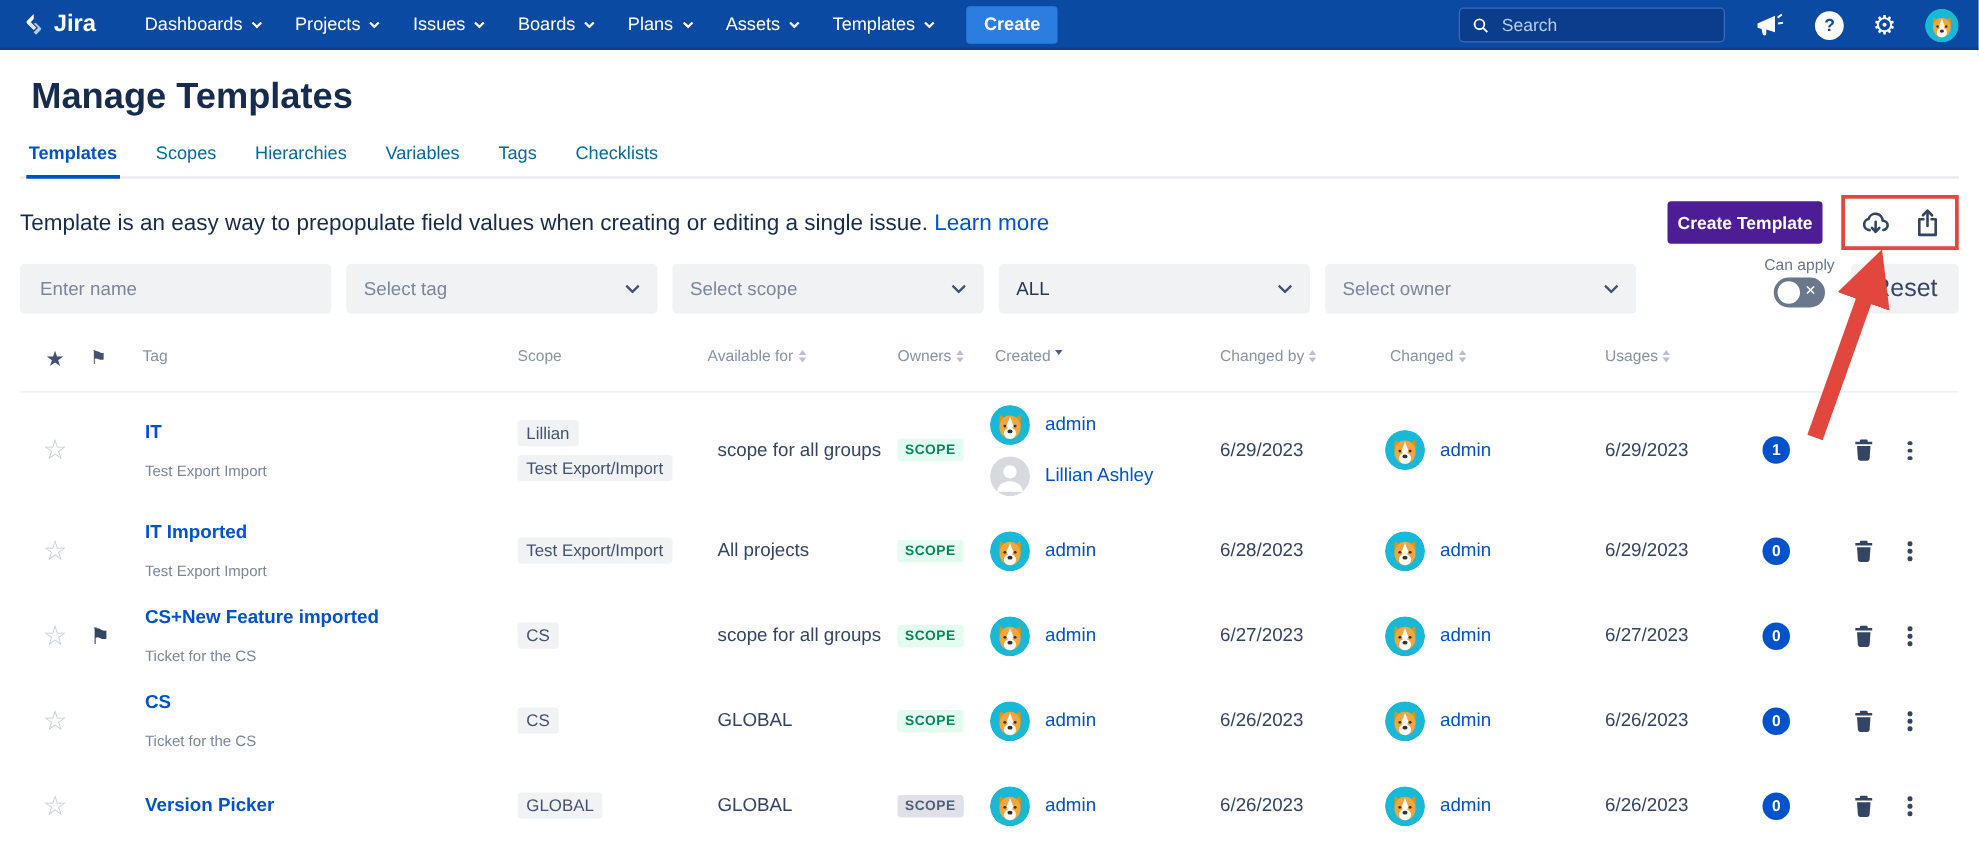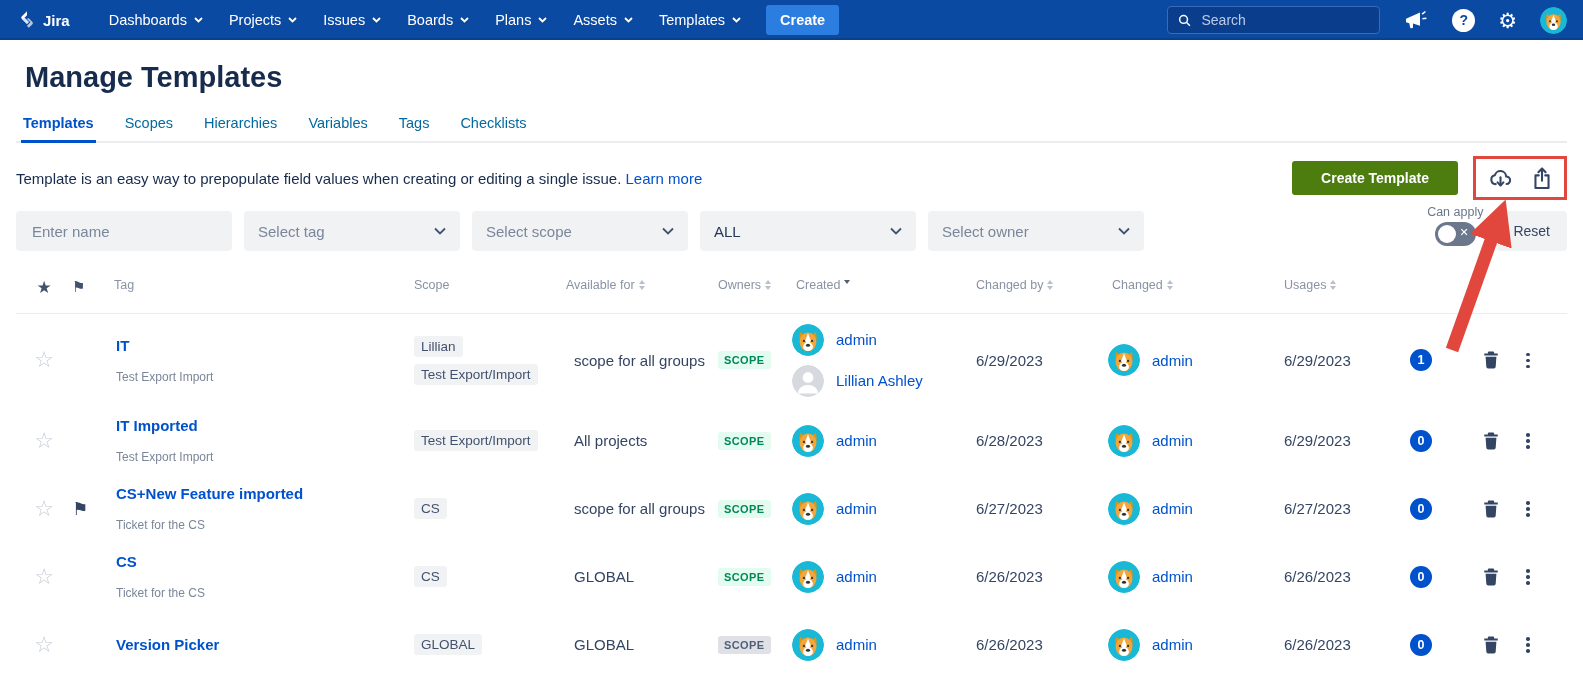--- a/index.html
+++ b/index.html
@@ -4,21 +4,21 @@
 <style>
   *{box-sizing:border-box}
   html,body{margin:0;padding:0}
   body{width:1583px;height:684px;overflow:hidden;position:relative;background:#fff;
        font-family:"Liberation Sans","DejaVu Sans",sans-serif;color:#172b4d}
   a{text-decoration:none}
 
   
   .navbar{height:40px;background:#0b4aa2;display:flex;align-items:center;padding:0 16px;
           box-shadow:inset 0 -2px 0 rgba(9,30,66,.25)}
-  .brand{display:flex;align-items:center;gap:5px;color:#fff;font-size:15px;font-weight:700;margin-right:26px;cursor:pointer}
+  .brand{display:flex;align-items:center;gap:5px;color:#fff;font-size:19px;font-weight:700;margin-right:26px;cursor:pointer}
   .nav-item{display:flex;align-items:center;gap:7px;color:#fff;font-size:14.5px;font-weight:500;
             padding:0 13px;height:40px;cursor:pointer;white-space:nowrap}
   .nav-create{background:#2b7de0;color:#fff;font-size:14.5px;font-weight:600;border:none;border-radius:3px;
               padding:7px 14px;margin-left:12px;cursor:pointer}
   .nav-right{margin-left:auto;display:flex;align-items:center;gap:23px}
   .search-box{display:flex;align-items:center;gap:8px;background:#0a3e8c;border:1px solid #3c69bb;border-radius:4px;
               height:28px;width:213px;padding:0 10px}
   .search-box input{background:transparent;border:none;outline:none;color:#fff;font-size:14px;width:100%}
   .search-box input::placeholder{color:#bccbe8}
   .help-badge{width:23px;height:23px;border-radius:50%;background:#fff;color:#0b4aa2;font-weight:700;font-size:14px;
@@ -29,44 +29,44 @@
 
   
   .content{padding:0 16px}
   .page-title{font-size:29px;font-weight:600;color:#172b4d;margin:21px 0 0 9px}
   .tabs{display:flex;margin-top:17px;border-bottom:2px solid #ebecf0;padding-left:5px}
   .tab{position:relative;font-size:14.5px;color:#0369a1;padding:4px 2px 10px;margin-right:27px;cursor:pointer}
   .tab.active{color:#0052cc;font-weight:700}
   .tab.active::after{content:"";position:absolute;left:0;right:0;bottom:-2px;height:3px;background:#0052cc}
 
   .toolbar{display:flex;align-items:center;margin-top:12px;min-height:46px}
-  .desc{font-size:15px;color:#172b4d}
+  .desc{font-size:18px;color:#172b4d}
   .desc a{color:#0052cc}
   .toolbar-right{margin-left:auto;display:flex;align-items:center;gap:15px}
-  .btn-primary{background:#4d7c0f;color:#fff;font-size:14px;font-weight:700;border:none;border-radius:3px;
-               padding:9px 29px;cursor:pointer}
+  .btn-primary{background:#4c1d95;color:#fff;font-size:14px;font-weight:700;border:none;border-radius:3px;
+               padding:9px 8px;cursor:pointer}
   .io-box{display:flex;align-items:center;gap:17px;border:3px solid #e2473d;padding:7px 11px}
   .iconbtn{background:none;border:none;cursor:pointer;padding:0;display:flex;align-items:center;justify-content:center}
 
   
   .filters{display:flex;gap:12px;margin-top:10px;align-items:center}
   .finput{background:#f1f2f4;border-radius:4px;height:40px;display:flex;align-items:center;padding:0 14px;
-          font-size:15px;color:#7a869a;flex:none;width:216px}
+          font-size:15px;color:#7a869a;flex:none;width:249px}
   .finput input{border:none;background:transparent;outline:none;font-size:15px;color:#253858;width:100%}
   .finput input::placeholder{color:#7a869a}
   .fselect{justify-content:space-between;cursor:pointer}
   .fselect .val{color:#7a869a}
   .fselect .val.selected{color:#253858}
   .right-cluster{margin-left:auto;display:flex;align-items:center;gap:13px}
   .canapply{display:flex;flex-direction:column;align-items:center;gap:3px;margin-top:-12px}
   .canapply-label{font-size:12.5px;color:#6b778c;white-space:nowrap}
   .toggle{width:41px;height:24px;border-radius:12px;background:#6b778c;position:relative;cursor:pointer;flex:none}
   .toggle .knob{position:absolute;left:3px;top:3px;width:18px;height:18px;border-radius:50%;background:#fff}
   .toggle .x{position:absolute;right:7px;top:4.5px;color:#fff;font-size:11px;font-weight:700}
-  .btn-reset{background:#f1f2f4;border:none;border-radius:4px;height:40px;padding:0 17px;font-size:14px;color:#344563;cursor:pointer}
+  .btn-reset{background:#f1f2f4;border:none;border-radius:4px;height:40px;padding:0 17px;font-size:20px;color:#344563;cursor:pointer}
 
   
   .tgrid{display:grid;grid-template-columns:56px 34px 300px 160px 152px 74px 180px 132px 172px 124px 82px 40px 40px}
   .thead{margin-top:26px;color:#8993a4;font-size:12.5px;padding-bottom:13px;border-bottom:1px solid #ebecf0}
   .th{display:flex;align-items:flex-start;line-height:1.35}
   .th.center{justify-content:center}
   .pl10{padding-left:10px}.pl8{padding-left:8px}.pl4{padding-left:4px}
   .sort{display:inline-flex;flex-direction:column;gap:2px;margin-left:4px;margin-top:3px}
   .sort b{width:0;height:0;border-left:3.5px solid transparent;border-right:3.5px solid transparent;display:block}
   .sort .u{border-bottom:4px solid #b9c0cc}

